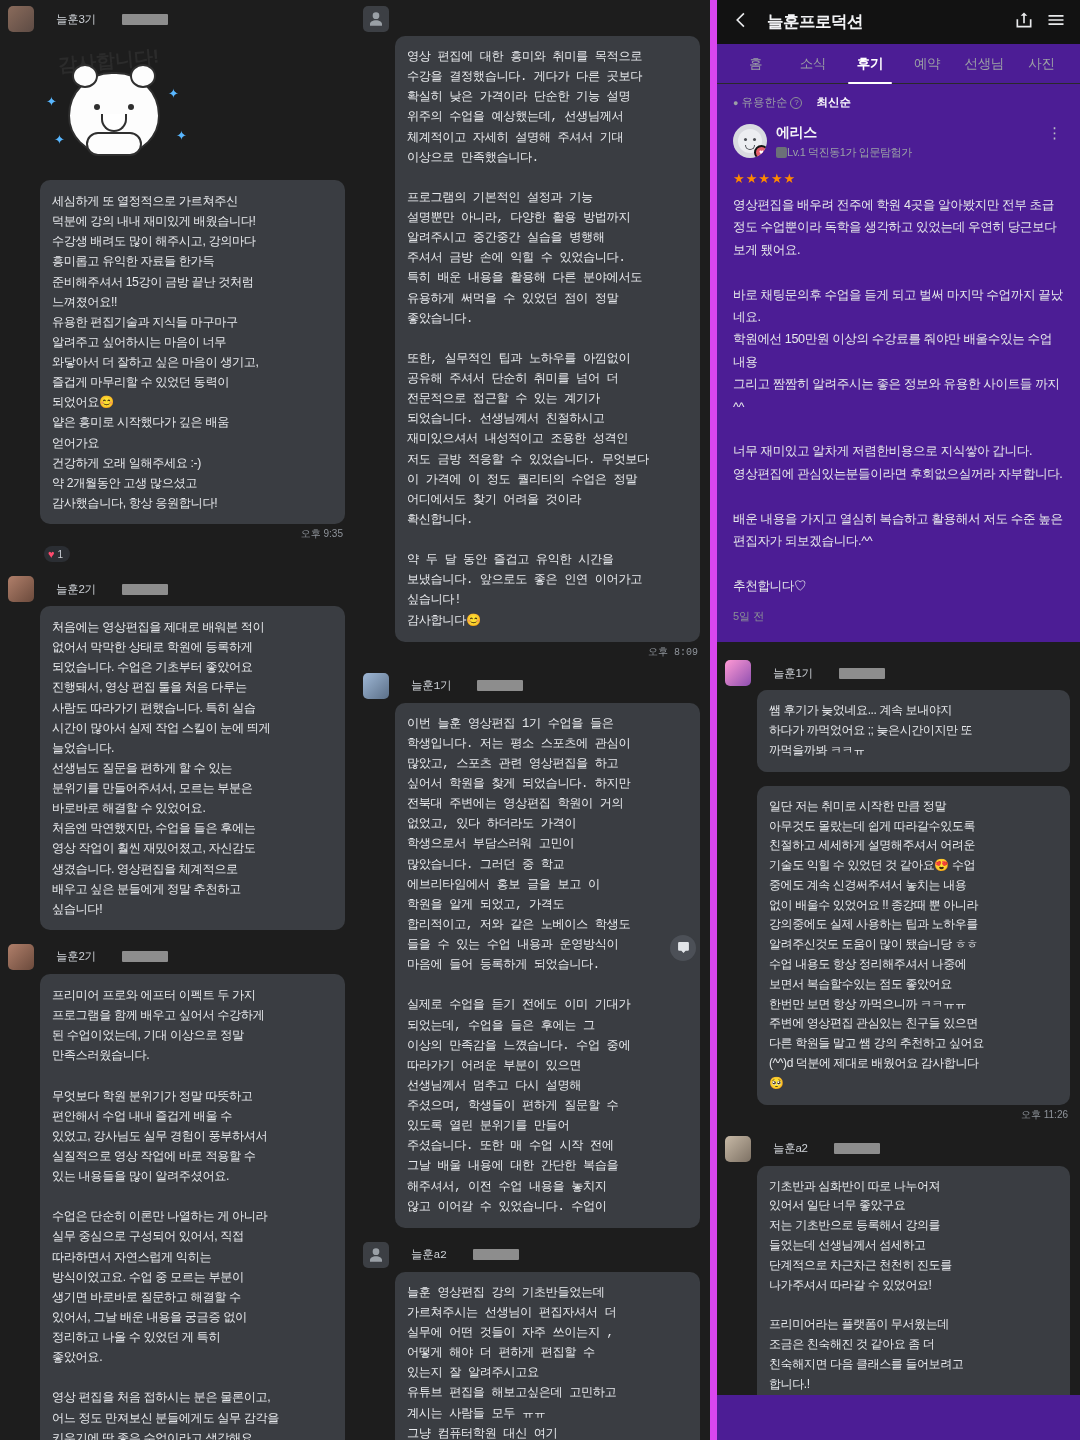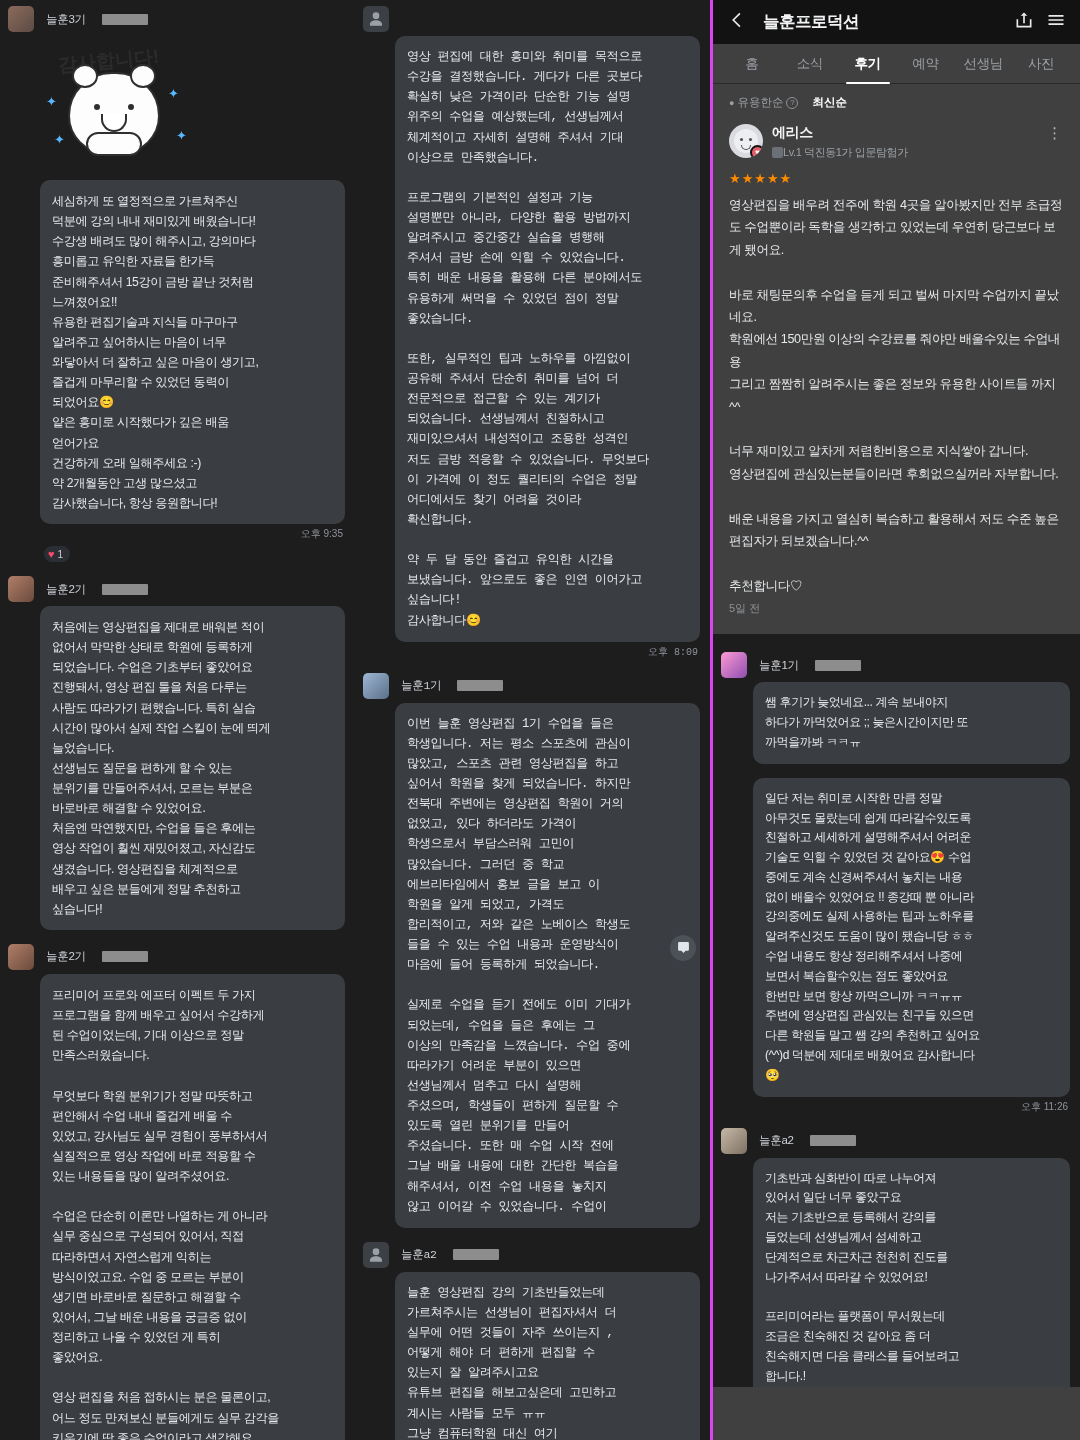--- a/index.html
+++ b/index.html
@@ -21,21 +21,21 @@
     position: relative;
     height: 1440px;
     background: #1d1d1d;
     overflow: hidden;
     padding: 6px 0 0 0;
   }
   .col-a { width: 355px; }
   .col-b { width: 355px; font-family: Liberation Mono, monospace; }
   .msg-block { margin: 0 0 14px 0; position: relative; }
   .sender-row {
-    display: flex; align-items: center; gap: 12px;
+    display: flex; align-items: center; gap: 22px;
     padding-left: 8px; margin-bottom: 4px;
   }
   .avatar {
     width: 26px; height: 26px; border-radius: 5px;
     background: #3c3f44; flex: none;
     display: flex; align-items: center; justify-content: center;
   }
   .avatar.img1 { background: linear-gradient(135deg,#8a6b5b,#5d4b44); }
   .avatar.img2 { background: linear-gradient(135deg,#b07f6a,#6b4a3c); }
   .avatar.img4 { background: linear-gradient(135deg,#c7b9a6,#7d7164); }
@@ -120,22 +120,22 @@
     position: absolute;
     width: 26px; height: 26px; border-radius: 50%;
     background: #4c5057;
     display: flex; align-items: center; justify-content: center;
   }
   .floatbtn svg { width: 13px; height: 13px; fill: #e2e5e9; }
 
   
   .phone {
     width: 370px; height: 1440px;
-    background: #404040;
-    border-left: 3px solid #d946ef;
+    background: #4c1d95;
+    border-left: 7px solid #d946ef;
     position: relative;
     overflow: hidden;
   }
   .phone-top {
     height: 44px; display: flex; align-items: center;
     padding: 0 14px; gap: 12px;
     background: #121212;
   }
   .phone-top .back svg, .phone-top .ico svg { width: 20px; height: 20px; fill: #e9eaec; }
   .phone-title {
@@ -198,21 +198,21 @@
   .rev-sub { color: #9aa0a6; font-size: 11px; margin-top: 3px; letter-spacing: -0.4px; display: flex; align-items: center; }
   .rev-sub .lv-ico {
     display:inline-block; width:11px;height:11px;border-radius:2px;background:#6b7078;
   }
   .kebab { color: #b9bdc3; font-size: 15px; letter-spacing: 0; padding: 0 2px; }
   .stars { color: #ff8a00; font-size: 13px; letter-spacing: 1px; margin: 11px 0 8px 0; }
   .rev-body {
     color: #e6e8ea; font-size: 12.6px; line-height: 1.78;
     letter-spacing: -0.4px; white-space: pre-wrap;
   }
-  .rev-date { color: #8b9096; font-size: 11px; margin-top: 4px; }
+  .rev-date { color: #8b9096; font-size: 11px; margin-top: 12px; }
   .phone-chat {
     background: #1d1d1d; padding: 10px 0 0 0;
     height: 745px; position: relative; overflow: hidden;
   }
   .phone-chat .bubble { font-size: 12px; }
 </style>
 </head>
 <body>
 
 <div class="page">

